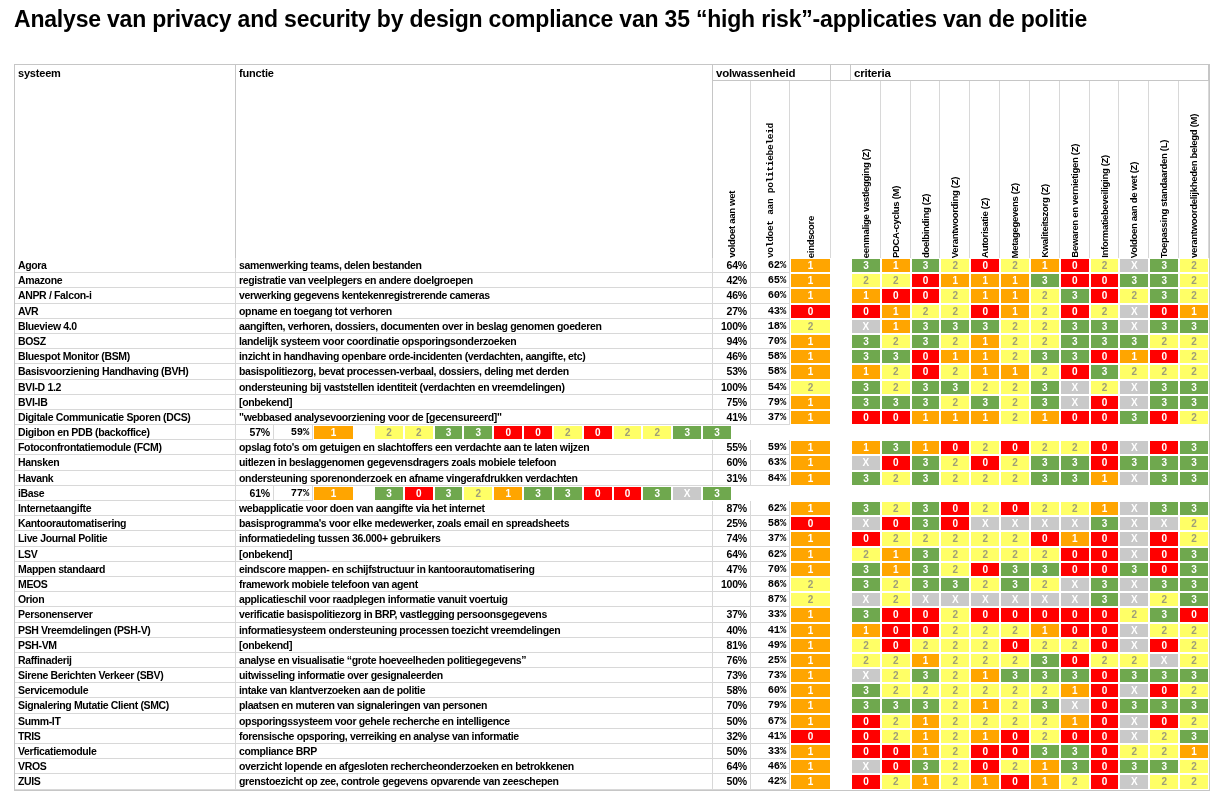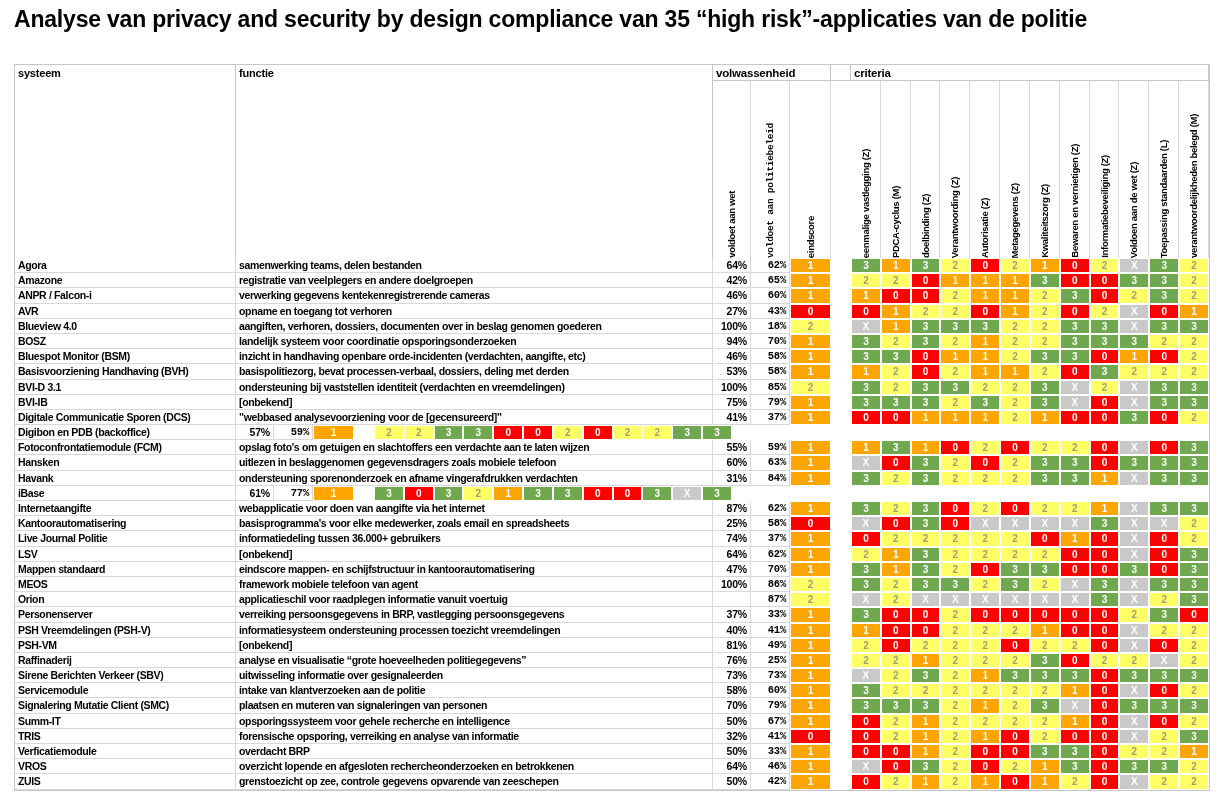--- a/index.html
+++ b/index.html
@@ -269,24 +269,24 @@
           <div class="score w-cr" style="background: rgb(255, 165, 0);">1</div>
           <div class="score w-cr" style="background: rgb(255, 165, 0);">1</div>
           <div class="score w-cr s2" style="background: rgb(255, 255, 102);">2</div>
           <div class="score w-cr" style="background: rgb(255, 0, 0);">0</div>
           <div class="score w-cr" style="background: rgb(111, 168, 78);">3</div>
           <div class="score w-cr s2" style="background: rgb(255, 255, 102);">2</div>
           <div class="score w-cr s2" style="background: rgb(255, 255, 102);">2</div>
           <div class="score w-cr s2" style="background: rgb(255, 255, 102);">2</div>
         </div>
         <div class="row">
-          <div class="cell w-sys name">BVI-D 3.1</div>
+          <div class="cell w-sys name">BVI-D 1.2</div>
           <div class="cell w-fun func">ondersteuning bij vaststellen identiteit (verdachten en vreemdelingen)</div>
           <div class="cell w-pct1 pct">100%</div>
-          <div class="cell w-pct2 pct">85%</div>
+          <div class="cell w-pct2 pct">54%</div>
           <div class="score w-es s2" style="background: rgb(255, 255, 102);">2</div>
           <div class="gapc w-gap"></div>
           <div class="score w-cr" style="background: rgb(111, 168, 78);">3</div>
           <div class="score w-cr s2" style="background: rgb(255, 255, 102);">2</div>
           <div class="score w-cr" style="background: rgb(111, 168, 78);">3</div>
           <div class="score w-cr" style="background: rgb(111, 168, 78);">3</div>
           <div class="score w-cr s2" style="background: rgb(255, 255, 102);">2</div>
           <div class="score w-cr s2" style="background: rgb(255, 255, 102);">2</div>
           <div class="score w-cr" style="background: rgb(111, 168, 78);">3</div>
           <div class="score w-cr" style="background: rgb(201, 201, 201);">X</div>
@@ -568,21 +568,21 @@
           <div class="score w-cr" style="background: rgb(201, 201, 201);">X</div>
           <div class="score w-cr" style="background: rgb(201, 201, 201);">X</div>
           <div class="score w-cr" style="background: rgb(201, 201, 201);">X</div>
           <div class="score w-cr" style="background: rgb(111, 168, 78);">3</div>
           <div class="score w-cr" style="background: rgb(201, 201, 201);">X</div>
           <div class="score w-cr s2" style="background: rgb(255, 255, 102);">2</div>
           <div class="score w-cr" style="background: rgb(111, 168, 78);">3</div>
         </div>
         <div class="row">
           <div class="cell w-sys name">Personenserver</div>
-          <div class="cell w-fun func">verreiking persoonsgegevens in BRP, vastlegging persoonsgegevens</div>
+          <div class="cell w-fun func">verificatie basispolitiezorg in BRP, vastlegging persoonsgegevens</div>
           <div class="cell w-pct1 pct">37%</div>
           <div class="cell w-pct2 pct">33%</div>
           <div class="score w-es" style="background: rgb(255, 165, 0);">1</div>
           <div class="gapc w-gap"></div>
           <div class="score w-cr" style="background: rgb(111, 168, 78);">3</div>
           <div class="score w-cr" style="background: rgb(255, 0, 0);">0</div>
           <div class="score w-cr" style="background: rgb(255, 0, 0);">0</div>
           <div class="score w-cr s2" style="background: rgb(255, 255, 102);">2</div>
           <div class="score w-cr" style="background: rgb(255, 0, 0);">0</div>
           <div class="score w-cr" style="background: rgb(255, 0, 0);">0</div>
@@ -748,21 +748,21 @@
           <div class="score w-cr" style="background: rgb(255, 0, 0);">0</div>
           <div class="score w-cr s2" style="background: rgb(255, 255, 102);">2</div>
           <div class="score w-cr" style="background: rgb(255, 0, 0);">0</div>
           <div class="score w-cr" style="background: rgb(255, 0, 0);">0</div>
           <div class="score w-cr" style="background: rgb(201, 201, 201);">X</div>
           <div class="score w-cr s2" style="background: rgb(255, 255, 102);">2</div>
           <div class="score w-cr" style="background: rgb(111, 168, 78);">3</div>
         </div>
         <div class="row">
           <div class="cell w-sys name">Verficatiemodule</div>
-          <div class="cell w-fun func">overdacht BRP</div>
+          <div class="cell w-fun func">compliance BRP</div>
           <div class="cell w-pct1 pct">50%</div>
           <div class="cell w-pct2 pct">33%</div>
           <div class="score w-es" style="background: rgb(255, 165, 0);">1</div>
           <div class="gapc w-gap"></div>
           <div class="score w-cr" style="background: rgb(255, 0, 0);">0</div>
           <div class="score w-cr" style="background: rgb(255, 0, 0);">0</div>
           <div class="score w-cr" style="background: rgb(255, 165, 0);">1</div>
           <div class="score w-cr s2" style="background: rgb(255, 255, 102);">2</div>
           <div class="score w-cr" style="background: rgb(255, 0, 0);">0</div>
           <div class="score w-cr" style="background: rgb(255, 0, 0);">0</div>

